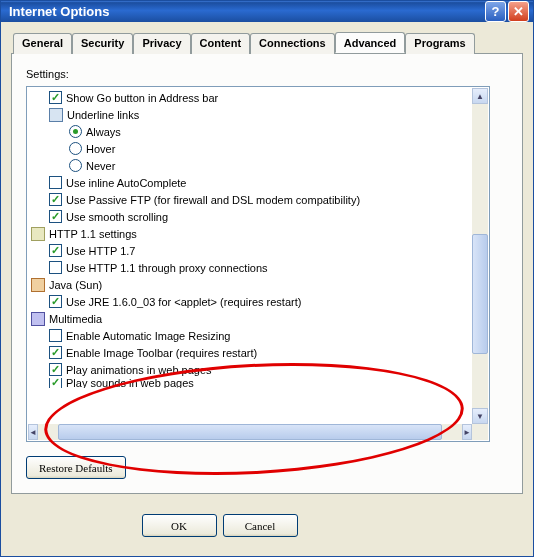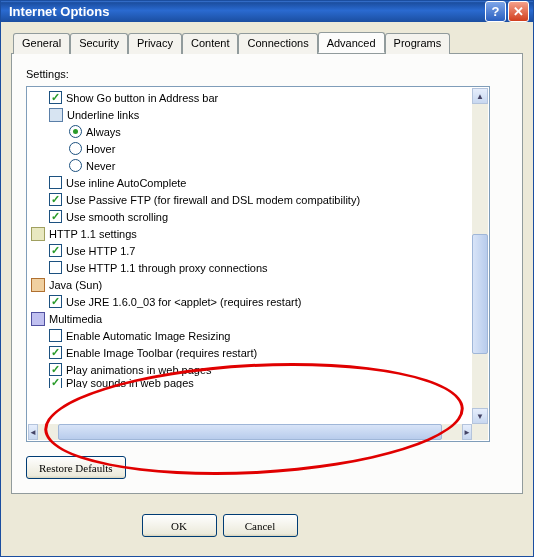--- a/index.html
+++ b/index.html
@@ -49,20 +49,21 @@
     padding: 10px 10px 10px 10px;
     display: flex;
     flex-direction: column;
     position: relative;
   }
   .tabstrip {
     display: flex;
     margin-left: 2px;
     position: relative;
     z-index: 2;
+    font-weight: bold;
   }
   .tab {
     padding: 3px 8px 3px 8px;
     border: 1px solid #919b9c;
     border-bottom: none;
     background: #f4f3ee;
     margin-right: 0px;
     border-top-left-radius: 3px;
     border-top-right-radius: 3px;
     position: relative;

